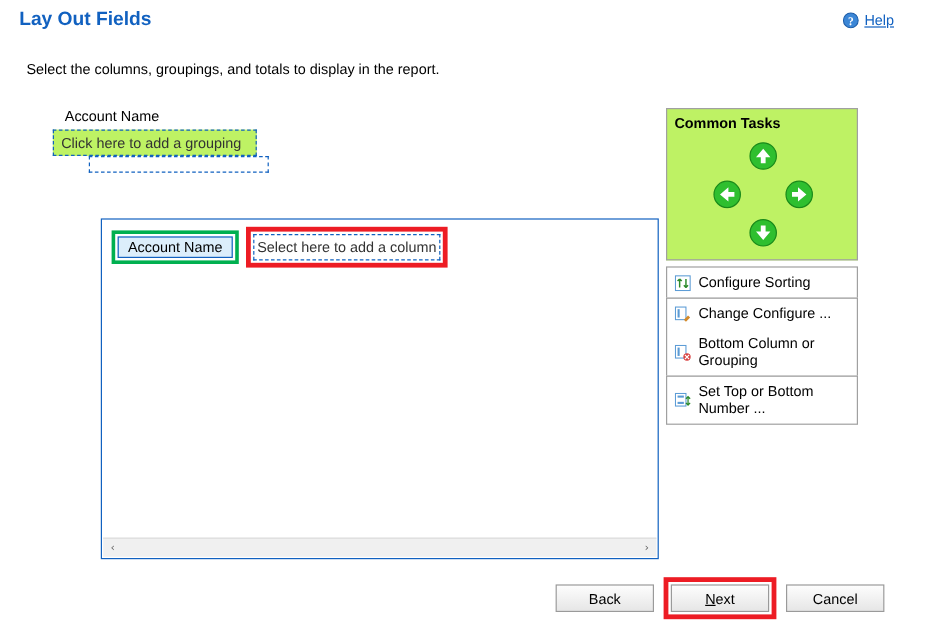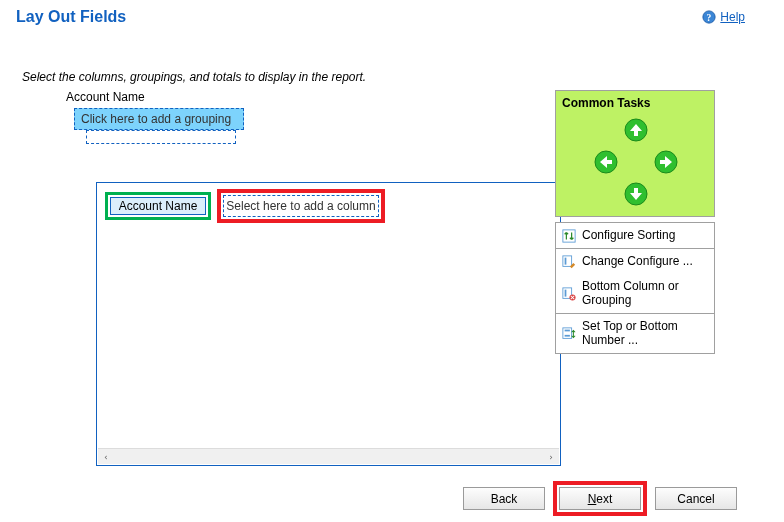--- a/index.html
+++ b/index.html
@@ -37,54 +37,53 @@
     gap: 4px;
     color: #1161c0;
     text-decoration: underline;
     font-size: 12px;
     cursor: pointer;
     padding-right: 10px;
     padding-top: 2px;
   }
   .help svg { width: 14px; height: 14px; }
   .instruction {
-    margin-top: 44px;
+    margin-top: 25px;
     margin-left: 10px;
     font-size: 12px;
-    font-style: italic;
   }
 
   .content {
     position: absolute;
     left: 12px;
     right: 12px;
     top: 90px;
     bottom: 48px;
   }
 
   .design-area {
     position: absolute;
-    left: 44px;
+    left: 32px;
     top: 0;
     width: 510px;
     height: 378px;
   }
 
   .group-label {
     margin-left: 10px;
     font-size: 12px;
   }
 
   .grouping-box {
     margin-top: 4px;
-    margin-left: 18px;
+    margin-left: 0;
     width: 170px;
     padding: 3px 6px;
     border: 1px dashed #1161c0;
-    background: #7dd3fc;
+    background: #bef264;
     font-size: 12px;
     color: #333;
     box-sizing: border-box;
   }
   .small-empty {
     margin-top: 0;
     margin-left: 30px;
     width: 150px;
     height: 14px;
     border: 1px dashed #1161c0;

